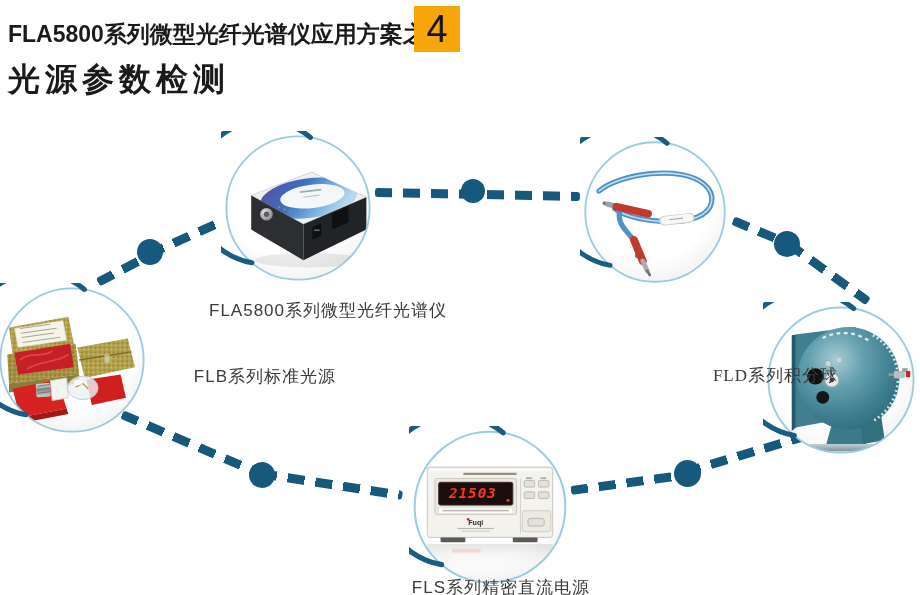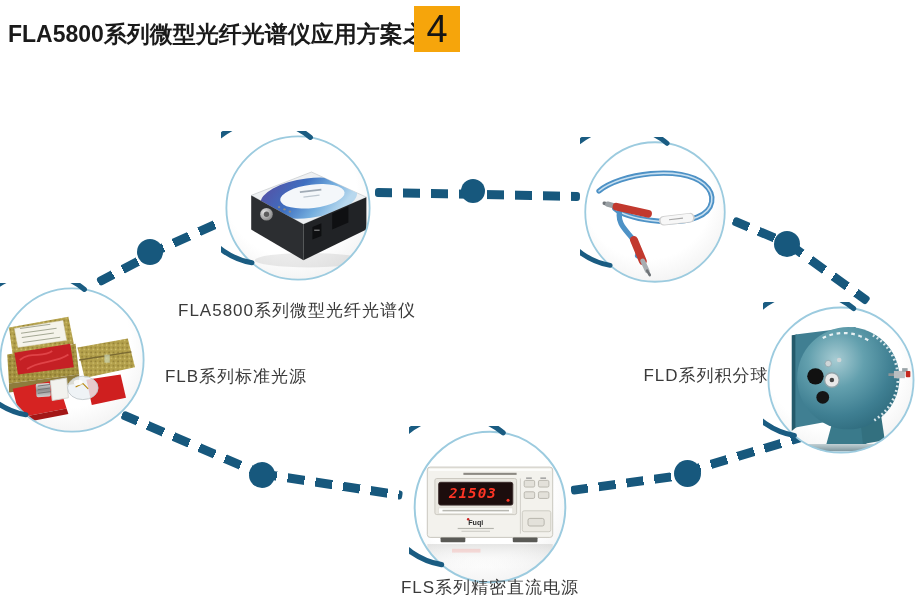--- a/index.html
+++ b/index.html
@@ -19,32 +19,33 @@
   .dot{position:absolute;border-radius:50%;background:var(--connector);}
   
   .node{position:absolute;}
   .photo-disc{position:absolute;left:5px;top:5px;right:5px;bottom:5px;border-radius:50%;
               overflow:hidden;background:radial-gradient(circle at 45% 38%, #ffffff 55%, #ededed 88%, #e3e3e3 100%);}
   .photo-disc svg{display:block;width:100%;height:100%;}
   .ring{position:absolute;inset:0;width:100%;height:100%;pointer-events:none;}
   .ring-base{fill:none;stroke:var(--ring-light);stroke-width:2.4px;}
   .ring-arc{fill:none;stroke:var(--ring-dark);stroke-width:6.5px;stroke-linecap:round;}
   
-  .nlabel{position:absolute;width:200px;text-align:center;font-size:17px;letter-spacing:1px;
+  .nlabel{position:absolute;width:200px;text-align:right;font-size:17px;letter-spacing:1px;
           color:var(--label-color);white-space:nowrap;}
   .led{font-family:"DejaVu Sans Mono",monospace;font-size:15px;font-style:italic;font-weight:bold;
        fill:var(--led-red);letter-spacing:1px;}
 </style>
 </head>
 <body>
 
 <div class="stage">
 
   <div class="title1">FLA5800系列微型光纤光谱仪应用方案之</div>
   <div class="badge">4</div>
+  <div class="title2">光源参数检测</div>
 
   <div class="dash" style="left:98px;top:278px;width:62px;transform:rotate(-27.8deg);"></div>
   <div class="dash" style="left:148px;top:250px;width:83px;transform:rotate(-24.1deg);"></div>
   <div class="dash" style="left:375px;top:188px;width:205px;transform:rotate(1.1deg);"></div>
   <div class="dash" style="left:733px;top:216px;width:62px;transform:rotate(22.8deg);"></div>
   <div class="dash" style="left:788px;top:239px;width:99px;transform:rotate(35.9deg);"></div>
   <div class="dash" style="left:571px;top:486px;width:120px;transform:rotate(-7.7deg);"></div>
   <div class="dash" style="left:684px;top:468px;width:128px;transform:rotate(-16.7deg);"></div>
   <div class="dash" style="left:122px;top:410px;width:154px;transform:rotate(23.2deg);"></div>
   <div class="dash" style="left:260px;top:469px;width:144px;transform:rotate(8.8deg);"></div>
@@ -257,17 +258,17 @@
     </svg>
   </div>
 
   <div class="dot" style="left:137px;top:239px;width:26px;height:26px;"></div>
   <div class="dot" style="left:461px;top:179px;width:24px;height:24px;"></div>
   <div class="dot" style="left:774px;top:231px;width:26px;height:26px;"></div>
   <div class="dot" style="left:674px;top:460px;width:27px;height:27px;"></div>
   <div class="dot" style="left:249px;top:462px;width:26px;height:26px;"></div>
 
   <div class="nlabel" style="left:147px;top:299px;width:300px;">FLA5800系列微型光纤光谱仪</div>
-  <div class="nlabel" style="left:606px;top:364px;">FLD系列积分球</div>
+  <div class="nlabel" style="left:638px;top:364px;font-family:Liberation Serif, serif;">FLD系列积分球</div>
   <div class="nlabel" style="left:390px;top:576px;">FLS系列精密直流电源</div>
   <div class="nlabel" style="left:136px;top:365px;">FLB系列标准光源</div>
 
 </div>
 
 </body></html>

